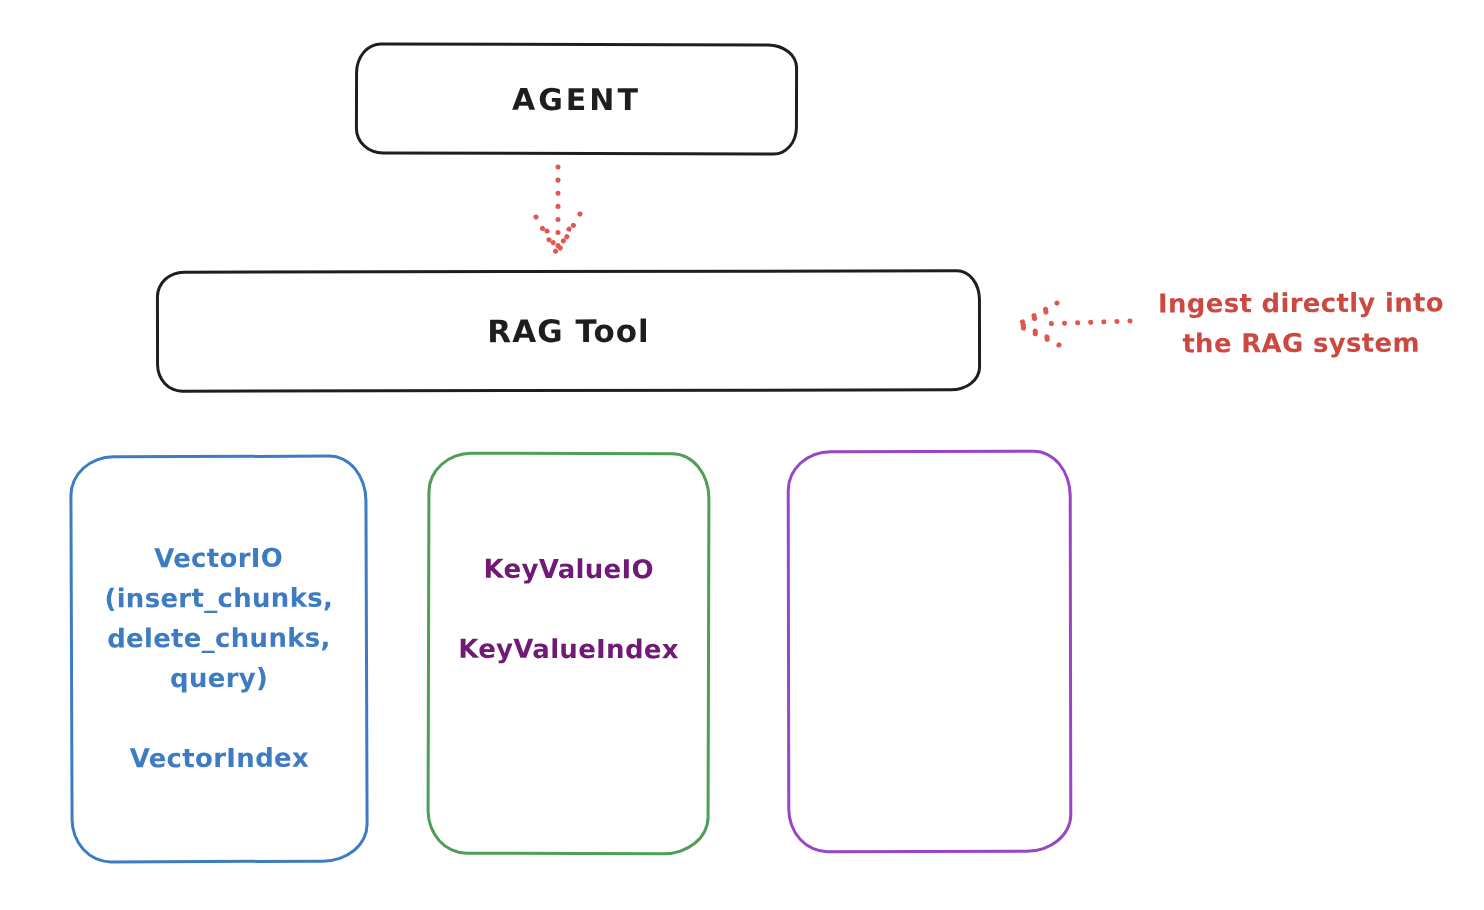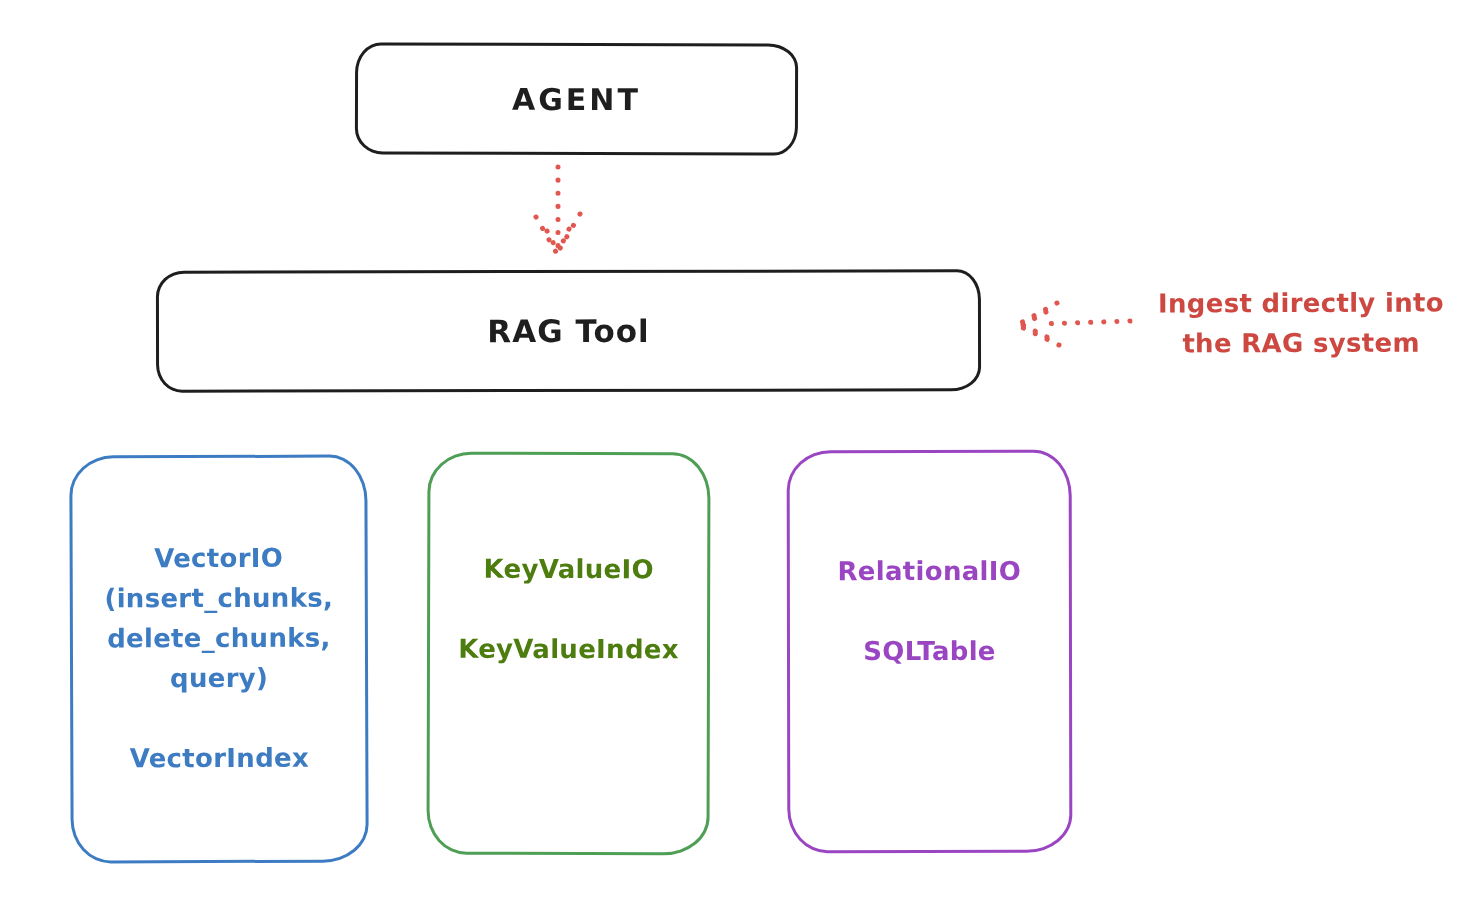--- a/index.html
+++ b/index.html
@@ -113,28 +113,26 @@
       <div class="line">VectorIO</div>
       <div class="line">(insert_chunks,</div>
       <div class="line">delete_chunks,</div>
       <div class="line">query)</div>
       <div class="line gap"></div>
       <div class="line">VectorIndex</div>
     </div>
   </div>
 
   <div class="node node-green" style="border-color: rgb(78, 158, 86);">
-    <div style="color: #4d7c0f;">
+    <div style="color: #701a75;">
       <div class="line">KeyValueIO</div>
       <div class="line gap"></div>
       <div class="line">KeyValueIndex</div>
     </div>
   </div>
 
   <div class="node node-purple" style="border-color: rgb(154, 70, 195);">
     <div style="color: rgb(154, 70, 195);">
-      <div class="line">RelationalIO</div>
       <div class="line gap"></div>
-      <div class="line">SQLTable</div>
     </div>
   </div>
 
 </div>
 
 </body></html>

